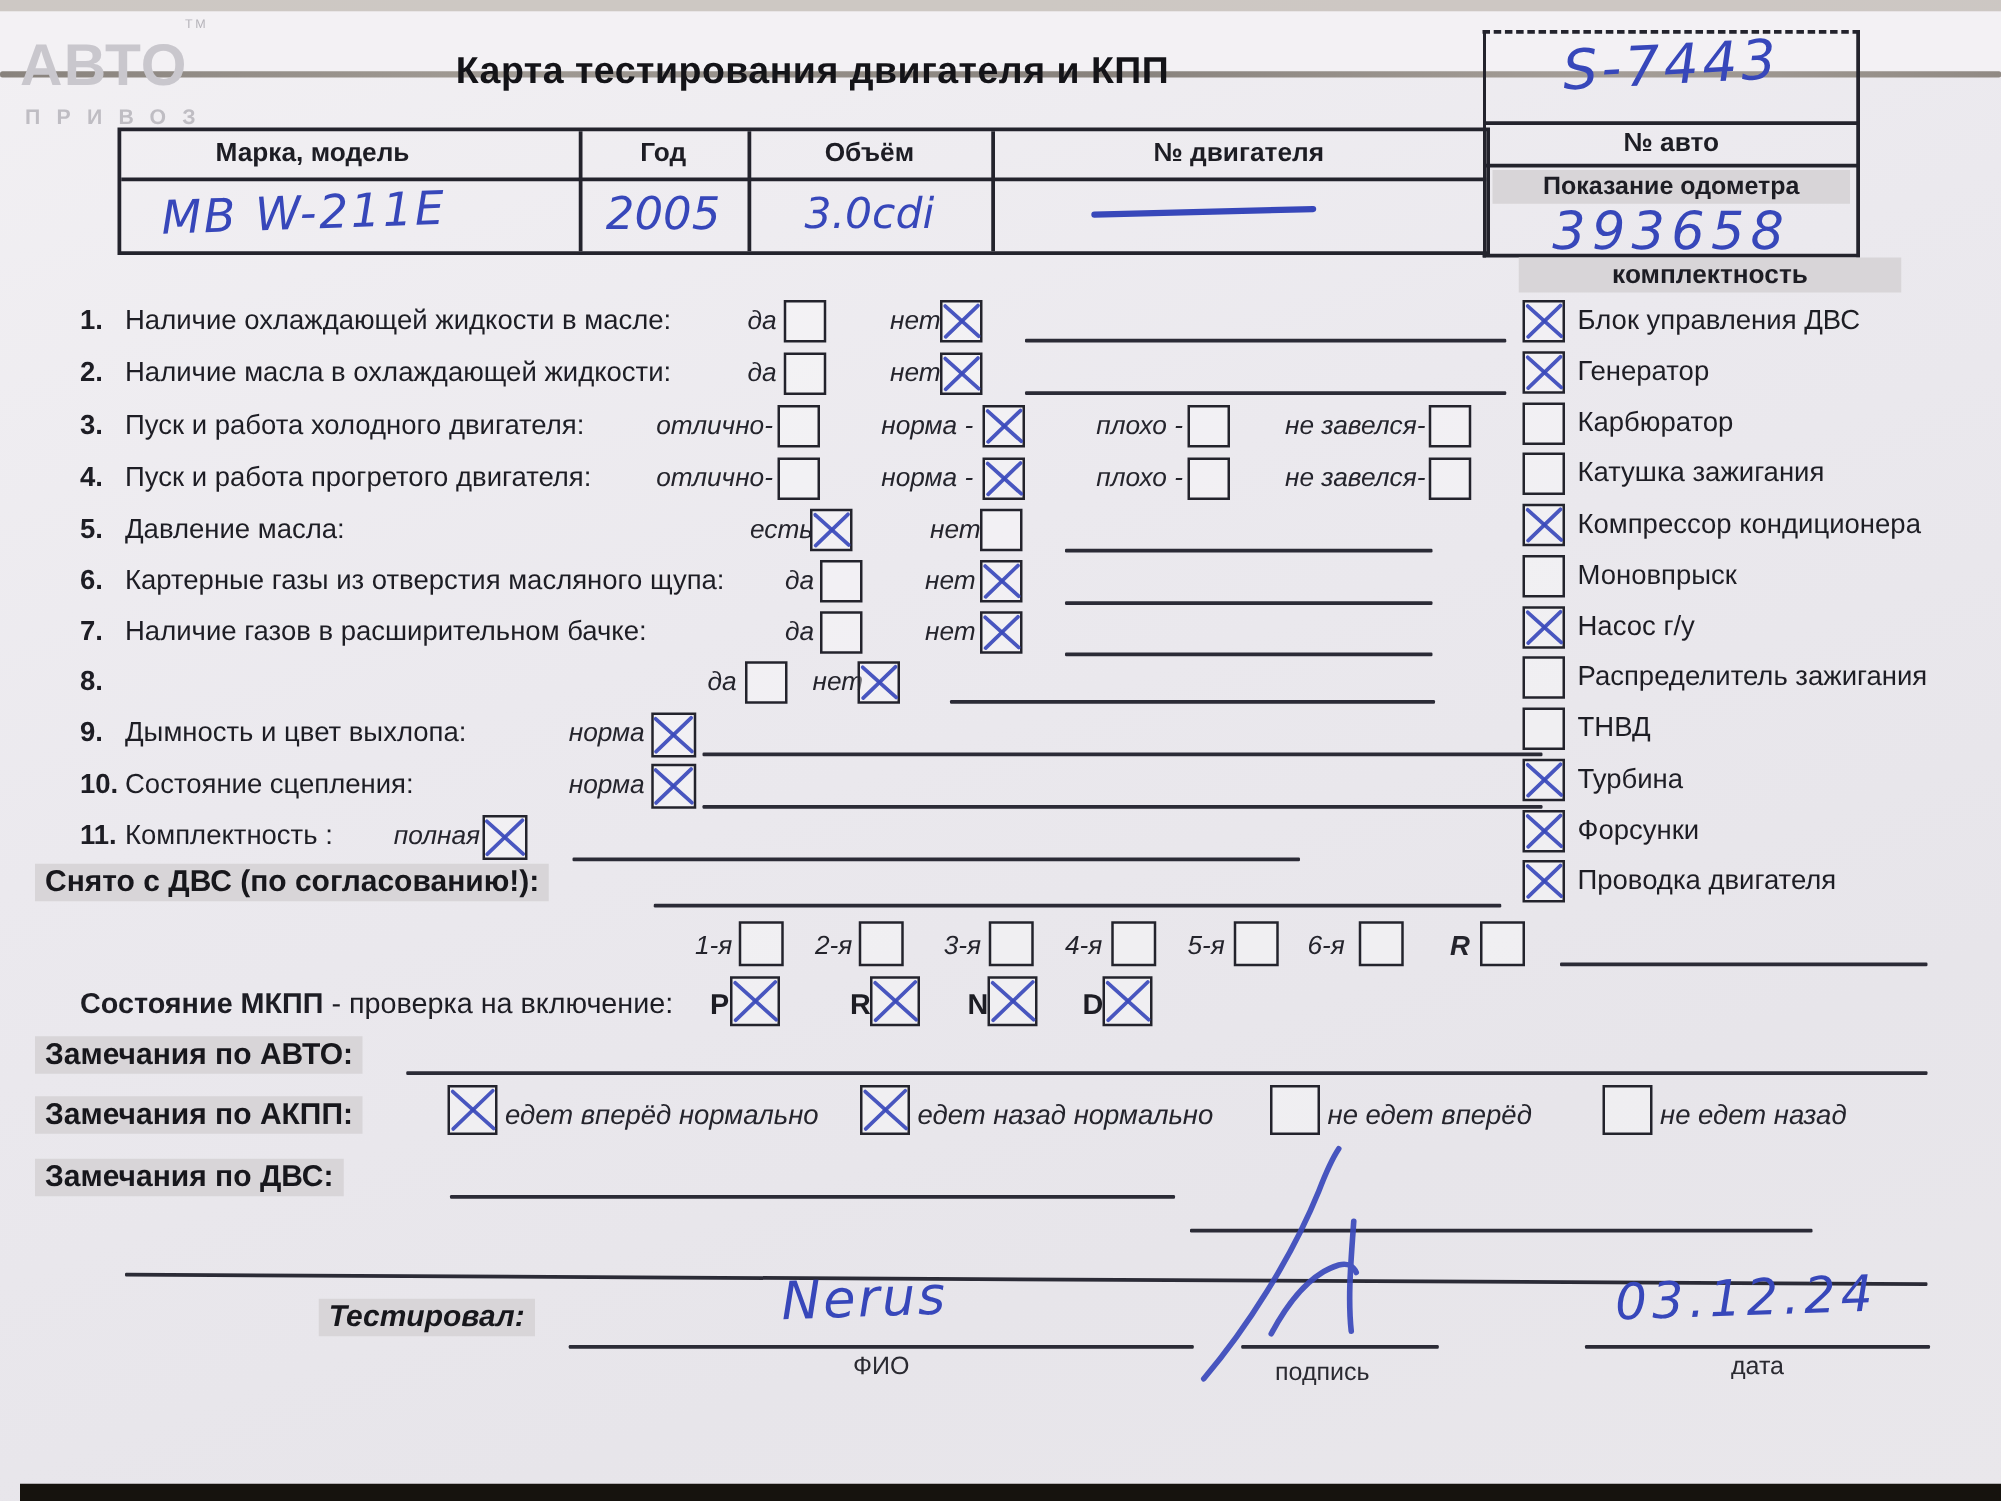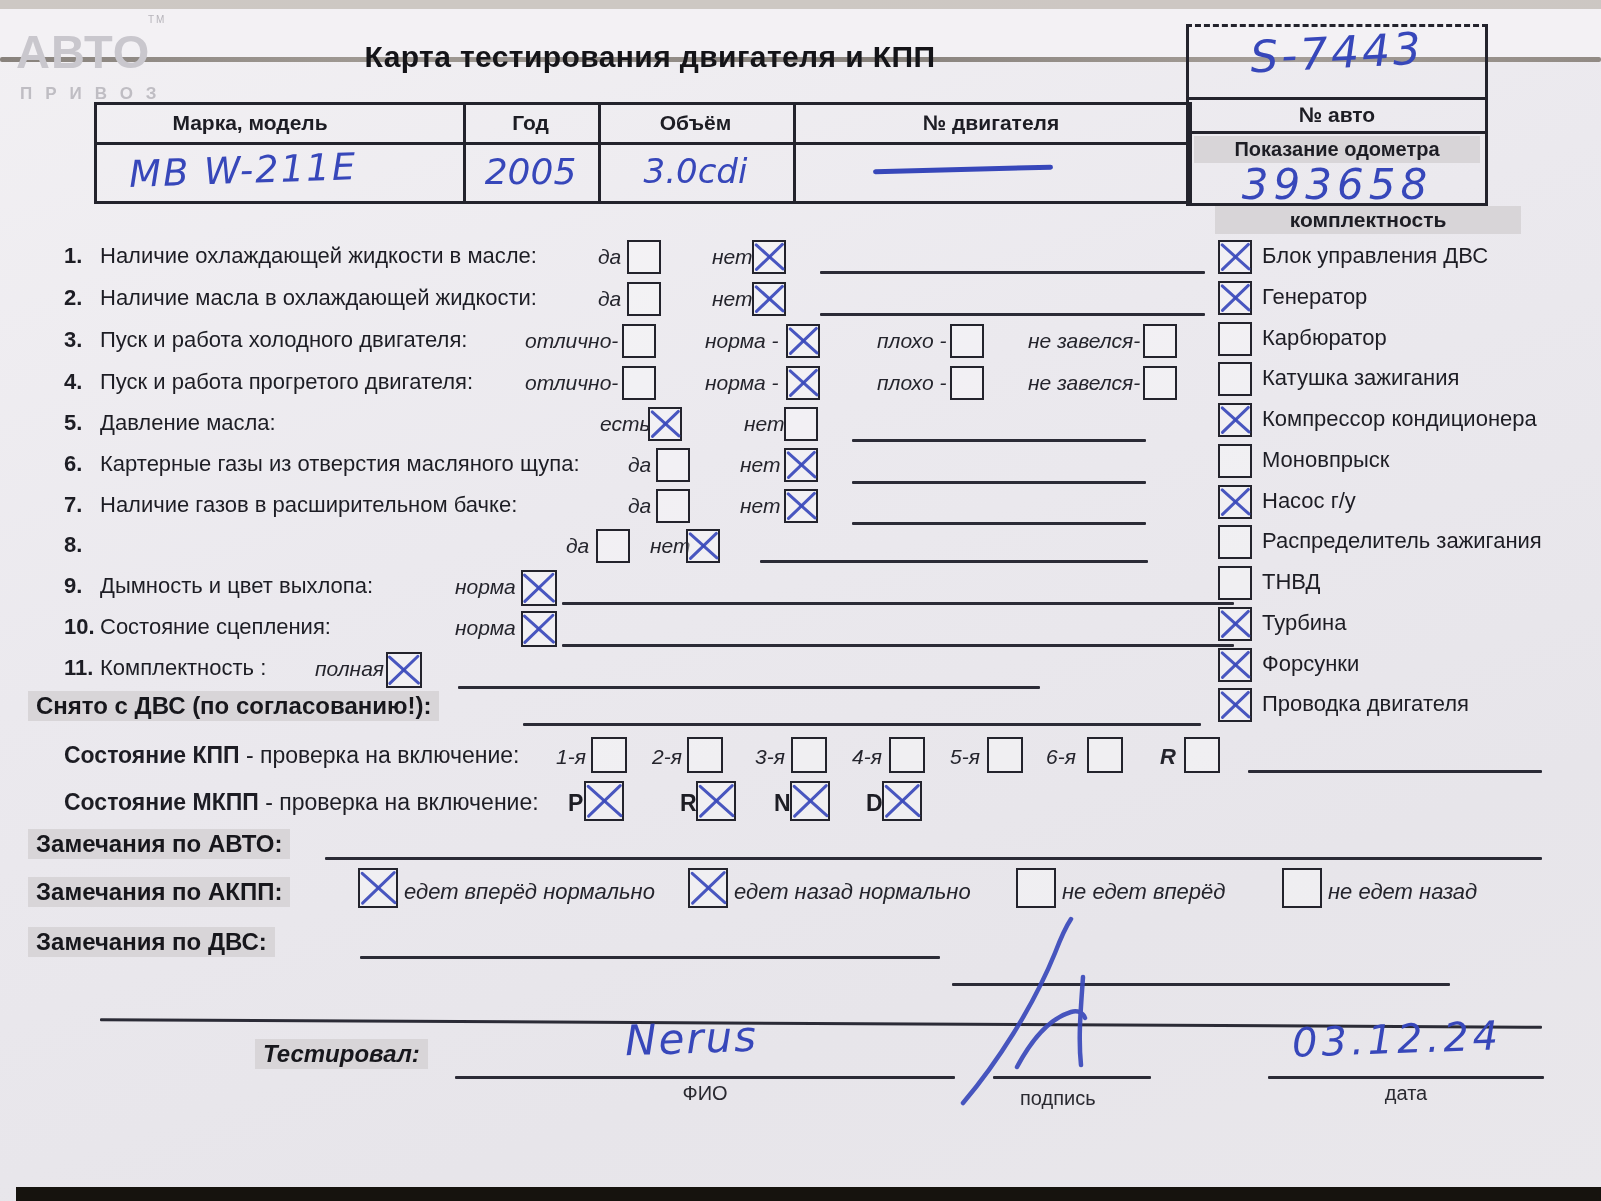--- a/index.html
+++ b/index.html
@@ -203,21 +203,20 @@
 
   <div class="abs lbl b" style="left:64px;top:655px;">11.</div>
   <div class="abs lbl nw" style="left:100px;top:655px;">Комплектность :</div>
   <div class="abs opt" style="left:315px;top:657px;">полная</div>
   <div class="cb mid checked" style="left:386px;top:652px;"></div>
   <div class="wline" style="left:458px;top:686px;width:582px;"></div>
 
   <div class="abs sec hl nw" style="left:28px;top:691px;">Снято с ДВС (по согласованию!):</div>
   <div class="wline" style="left:523px;top:723px;width:678px;"></div>
 
-  <div class="abs nw" style="left:64px;top:742px;font-size:23px;"><span class="b">Состояние КПП</span><span> - проверка на включение:</span></div>
   <div class="abs opt" style="left:556px;top:745px;">1-я</div>
   <div class="cb mid" style="left:591px;top:737px;"></div>
   <div class="abs opt" style="left:652px;top:745px;">2-я</div>
   <div class="cb mid" style="left:687px;top:737px;"></div>
   <div class="abs opt" style="left:755px;top:745px;">3-я</div>
   <div class="cb mid" style="left:791px;top:737px;"></div>
   <div class="abs opt" style="left:852px;top:745px;">4-я</div>
   <div class="cb mid" style="left:889px;top:737px;"></div>
   <div class="abs opt" style="left:950px;top:745px;">5-я</div>
   <div class="cb mid" style="left:987px;top:737px;"></div>

